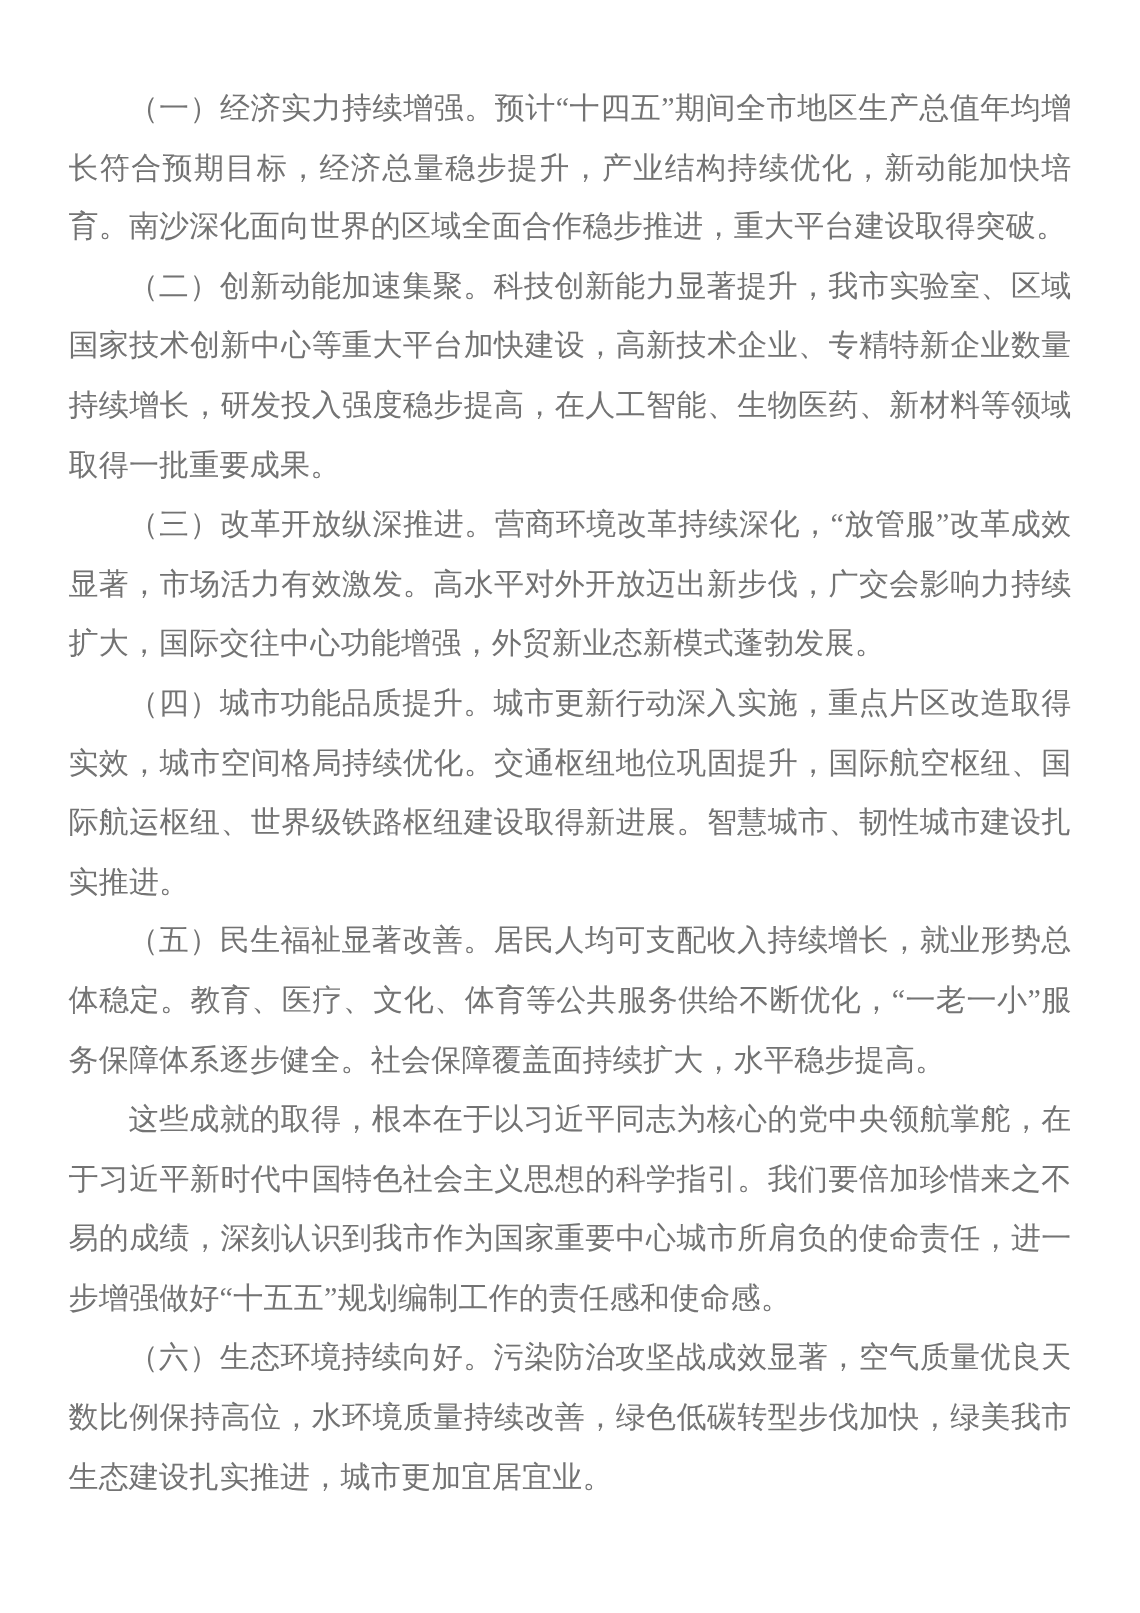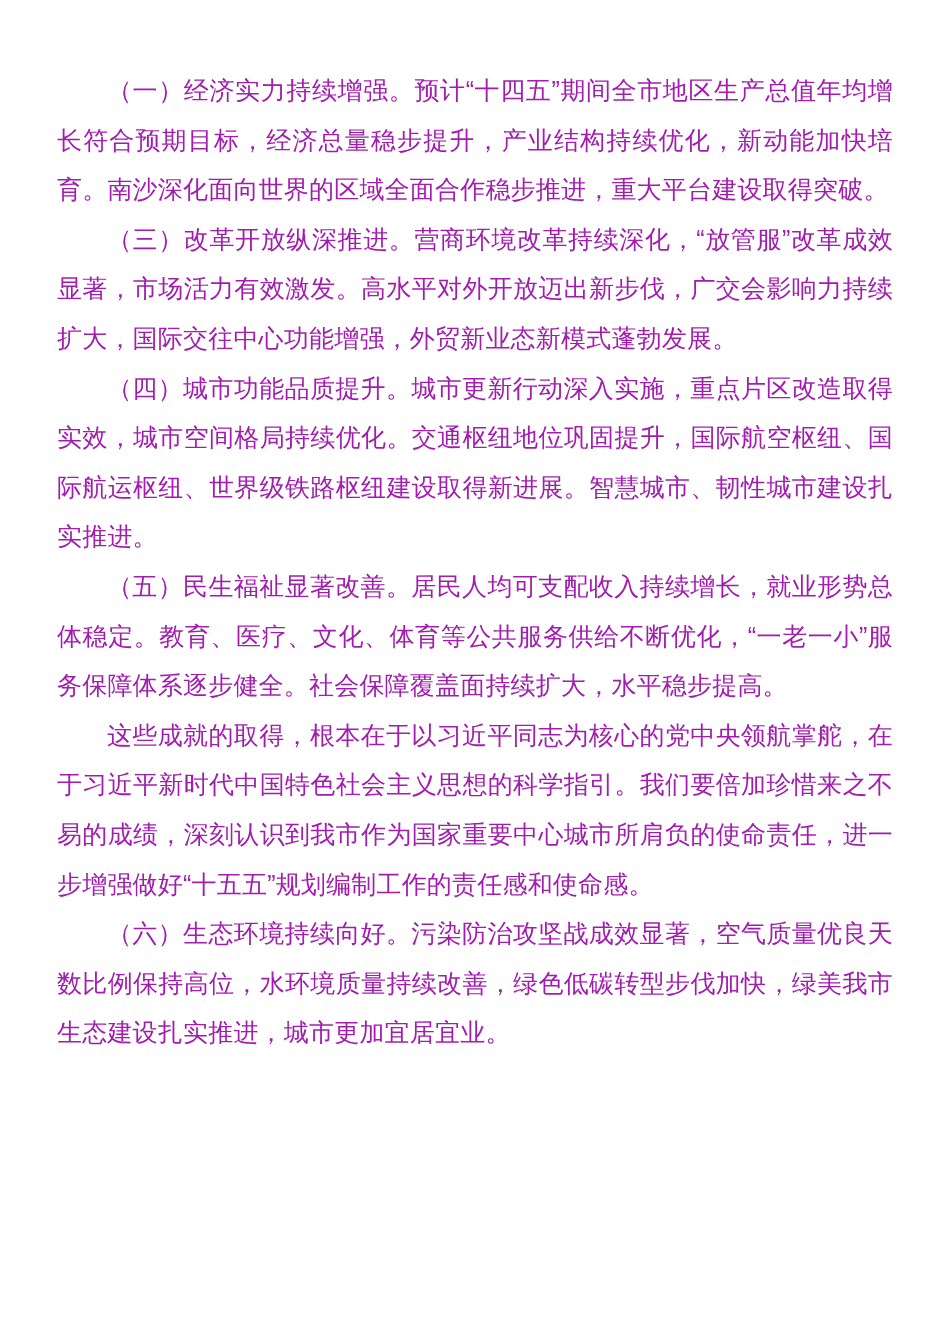--- a/index.html
+++ b/index.html
@@ -11,38 +11,39 @@
     width: 950px;
     height: 1344px;
     overflow: hidden;
     position: relative;
   }
   .page {
     position: absolute;
     left: 57px;
     top: 66px;
     width: 836px;
-    color: #a21caf;
-    font-family: Liberation Sans, sans-serif;
+    color: #737373;
+    font-family: Liberation Serif, serif;
     font-size: 25px;
     line-height: 49.6px;
   }
   .para {
     margin: 0;
     padding: 0;
     text-indent: 50px;
     text-align: justify;
     text-align-last: left;
     letter-spacing: 0.2px;
     word-break: break-all;
   }
 </style>
 </head>
 <body>
 
 <div class="page">
   <p class="para">（一）经济实力持续增强。预计“十四五”期间全市地区生产总值年均增长符合预期目标，经济总量稳步提升，产业结构持续优化，新动能加快培育。南沙深化面向世界的区域全面合作稳步推进，重大平台建设取得突破。</p>
+  <p class="para">（二）创新动能加速集聚。科技创新能力显著提升，我市实验室、区域国家技术创新中心等重大平台加快建设，高新技术企业、专精特新企业数量持续增长，研发投入强度稳步提高，在人工智能、生物医药、新材料等领域取得一批重要成果。</p>
   <p class="para">（三）改革开放纵深推进。营商环境改革持续深化，“放管服”改革成效显著，市场活力有效激发。高水平对外开放迈出新步伐，广交会影响力持续扩大，国际交往中心功能增强，外贸新业态新模式蓬勃发展。</p>
   <p class="para">（四）城市功能品质提升。城市更新行动深入实施，重点片区改造取得实效，城市空间格局持续优化。交通枢纽地位巩固提升，国际航空枢纽、国际航运枢纽、世界级铁路枢纽建设取得新进展。智慧城市、韧性城市建设扎实推进。</p>
   <p class="para">（五）民生福祉显著改善。居民人均可支配收入持续增长，就业形势总体稳定。教育、医疗、文化、体育等公共服务供给不断优化，“一老一小”服务保障体系逐步健全。社会保障覆盖面持续扩大，水平稳步提高。</p>
   <p class="para">这些成就的取得，根本在于以习近平同志为核心的党中央领航掌舵，在于习近平新时代中国特色社会主义思想的科学指引。我们要倍加珍惜来之不易的成绩，深刻认识到我市作为国家重要中心城市所肩负的使命责任，进一步增强做好“十五五”规划编制工作的责任感和使命感。</p>
   <p class="para">（六）生态环境持续向好。污染防治攻坚战成效显著，空气质量优良天数比例保持高位，水环境质量持续改善，绿色低碳转型步伐加快，绿美我市生态建设扎实推进，城市更加宜居宜业。</p>
 </div>
 
 </body></html>

